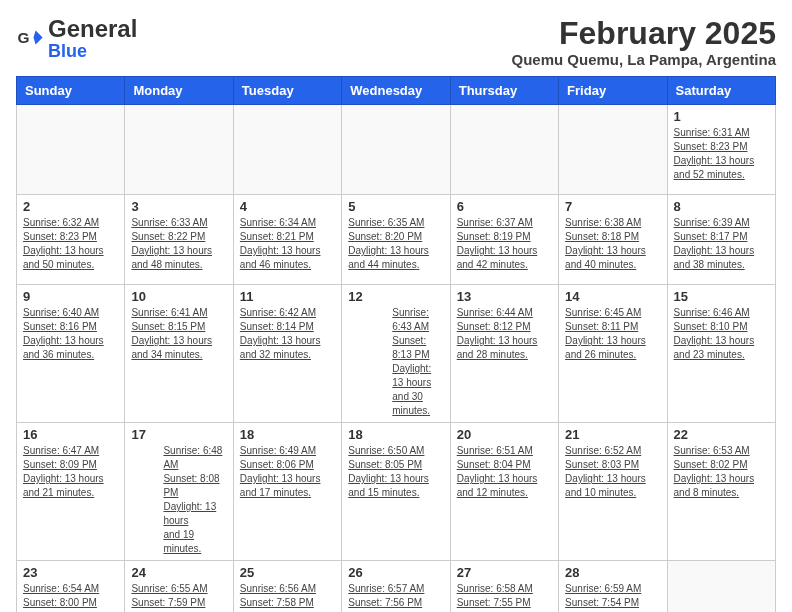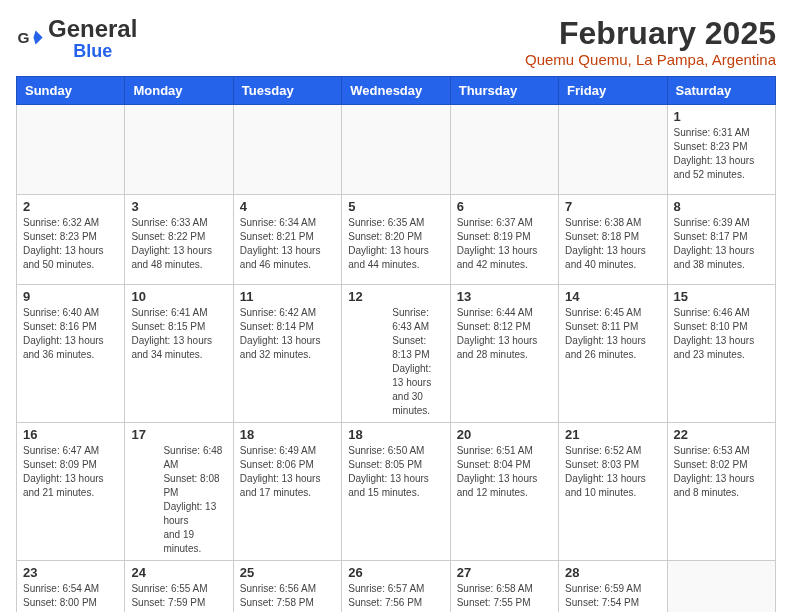--- a/index.html
+++ b/index.html
@@ -28,39 +28,38 @@
     }
     .logo-general {
       font-size: 24px;
       font-weight: bold;
       color: #333;
     }
     .logo-blue {
       font-size: 18px;
       font-weight: bold;
       color: #2563EB;
-      text-align: center;
     }
     .logo-icon {
       width: 28px;
       height: 28px;
     }
     .title-area {
       text-align: right;
     }
     .main-title {
       font-size: 32px;
       font-weight: bold;
       color: #333;
       line-height: 1.1;
     }
     .subtitle {
       font-size: 15px;
-      color: #c2410c;
-      font-weight: 400;
+      color: #404040;
+      font-weight: 700;
     }
     .calendar {
       width: 100%;
       border-collapse: collapse;
       border: 1px solid #ccc;
     }
     .calendar th {
       background: #2563EB;
       color: #fff;
       font-size: 13px;
@@ -82,20 +81,21 @@
       font-size: 13px;
       font-weight: bold;
       color: #333;
       display: block;
       margin-bottom: 2px;
     }
     .day-info {
       font-size: 10px;
       color: #444;
       line-height: 1.4;
+      text-decoration: underline;
     }
     .empty-cell {
       background: #f9f9f9;
     }
     .week-row td {
       height: 90px;
     }
   </style>
 </head>
 <body>

